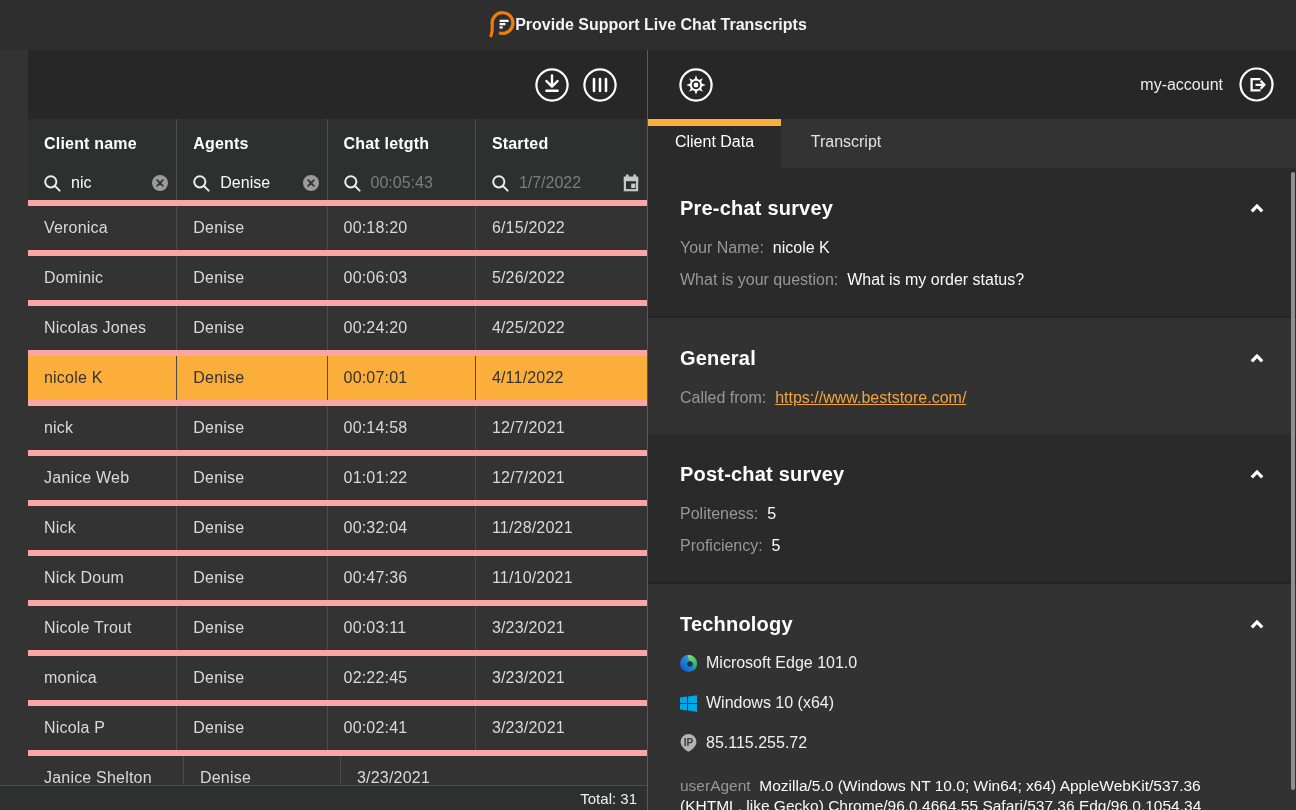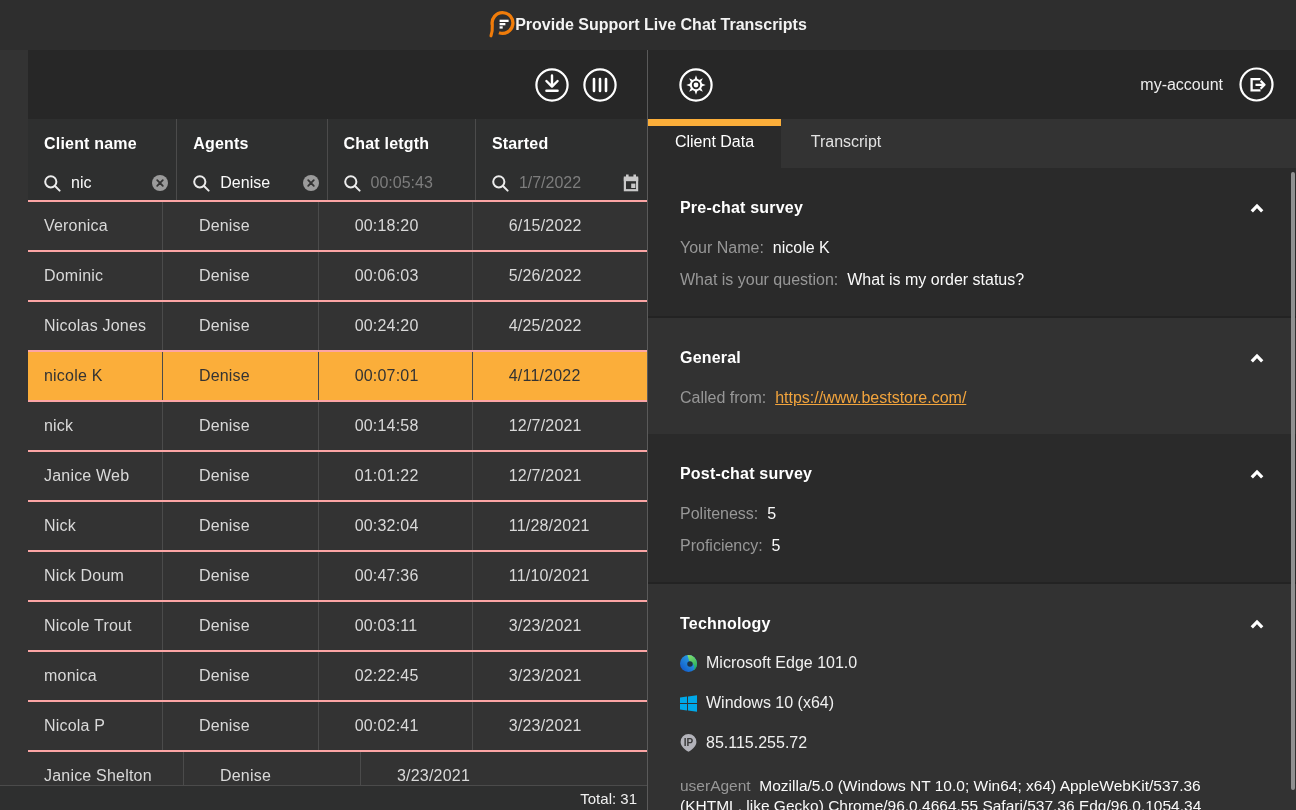--- a/index.html
+++ b/index.html
@@ -13,41 +13,41 @@
 .thead .hc{position:relative;padding:14px 0 0 16px;}
 .thead .hc .ht{color:#fff;font-weight:bold;font-size:16px;line-height:22px;letter-spacing:.2px}
 .thead .hc .filter{margin-top:15px;display:flex;align-items:center;height:26px;position:relative;}
 .hc1{width:156px;border-right:1px solid #4b4b4b}
 .hc2{width:157px;border-right:1px solid #4b4b4b}
 .hc3{width:155px;border-right:1px solid #4b4b4b}
 .hc4{width:179px}
 .ftext{font-size:16px;color:#fafafa;margin-left:10px;}
 .ph{color:#7d7d7d}
 .clr{position:absolute;right:8px;top:5px;}
-.row{height:50px;border-top:2px solid #fca5a5;display:flex;background:#333;gap:20px;}
+.row{height:50px;border-top:6px solid #fca5a5;display:flex;background:#333;}
 .row .c{font-size:16px;color:#d9d9d9;display:flex;align-items:center;padding-left:16px;letter-spacing:.2px}
 .row .c1{width:156px;border-right:1px solid #4b4b4b}
 .row .c2{width:157px;border-right:1px solid #4b4b4b}
 .row .c3{width:155px;border-right:1px solid #4b4b4b}
 .row .c4{width:179px}
 .row.sel{background:#fbae3a;}
 .row.sel .c{color:#333;background:#fbae3a}
 .lfoot{position:absolute;left:0;right:0;bottom:0;height:25px;background:#2e2f2f;border-top:1px solid #4b4b4b;display:flex;align-items:center;justify-content:flex-end;padding-right:10px;color:#f0f0f0;font-size:15px;}
 .right{flex:1;position:relative;background:#f0abfc;}
 .rtb{height:69px;background:#272727;display:flex;align-items:center;padding-left:31px;padding-right:22px;}
 .rtb .acct{margin-left:auto;color:#ededed;font-size:16px;margin-right:16px;}
 .tabs{height:49px;background:#333;display:flex;}
 .tab{width:130px;display:flex;align-items:center;justify-content:center;color:#e2e2e2;font-size:16px;padding-bottom:4px;}
 .tab.active{width:133px;background:#2a2a2a;color:#fff;position:relative;}
 .tab.active::before{content:'';position:absolute;top:0;left:0;right:0;height:7px;background:#fbae3a;}
 .content{background:#2a2a2a;}
 .sec{background:#2a2a2a;padding:27px 32px 24px 32px;}
 .sec.light{background:#323232;border-top:2px solid #232323;}
 .sh{display:flex;align-items:center;height:26px;margin-bottom:15px;}
-.sh span{color:#fff;font-weight:bold;font-size:16px;letter-spacing:.2px}
+.sh span{color:#fff;font-weight:bold;font-size:20px;letter-spacing:.2px}
 .sh svg{margin-left:auto}
 .kv{line-height:24px;font-size:16px;}
 .kv+.kv{margin-top:8px}
 .k{color:#979797;}
 .v{color:#fafafa;}
 .lnk{color:#f2a43d;text-decoration:underline;}
 .trow{height:22px;display:flex;align-items:center;font-size:16px;color:#f0f0f0;}
 .trow+.trow{margin-top:18px}
 .trow svg{margin-right:9px}
 .ua{margin-top:22px;line-height:20px;padding-right:58px;font-size:15.5px}

